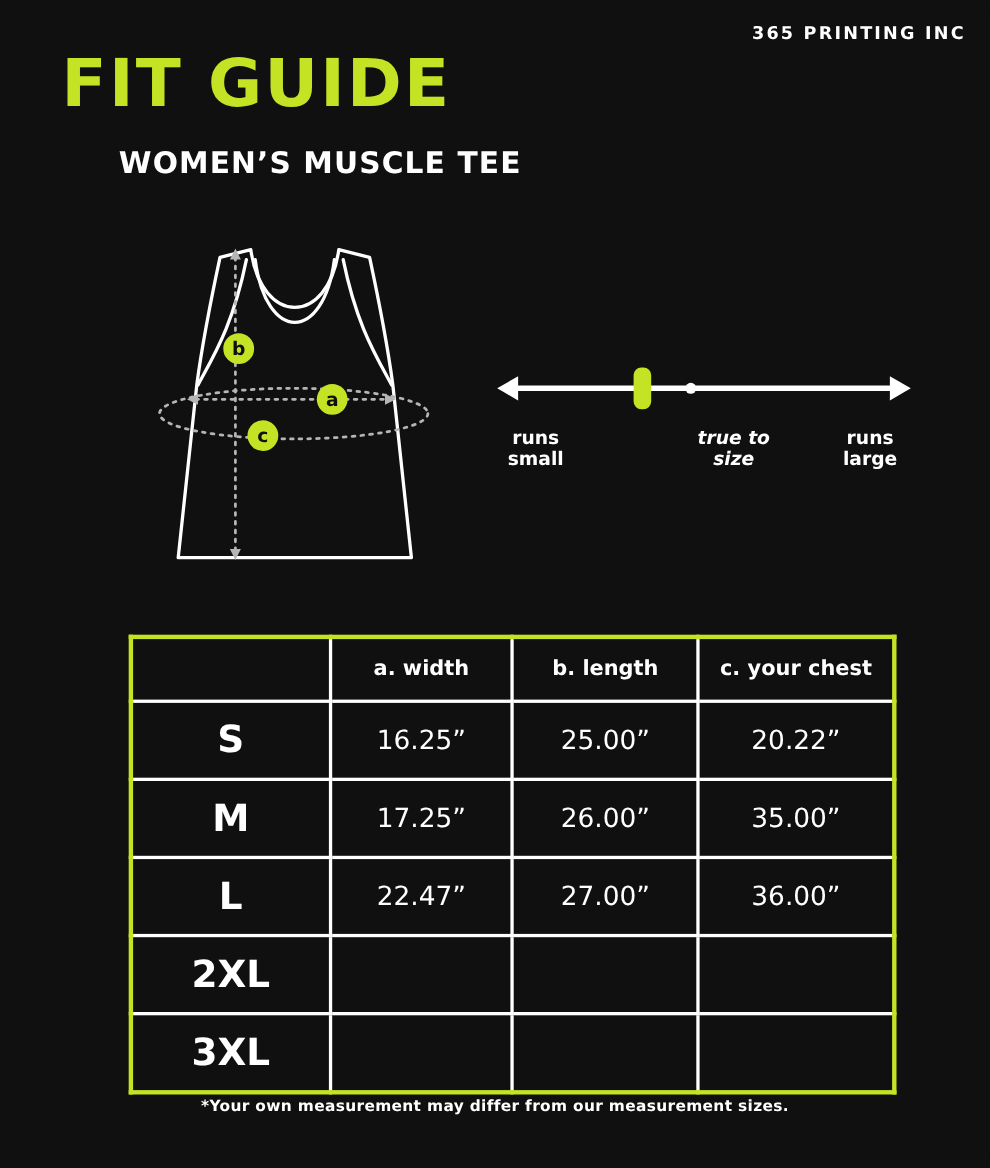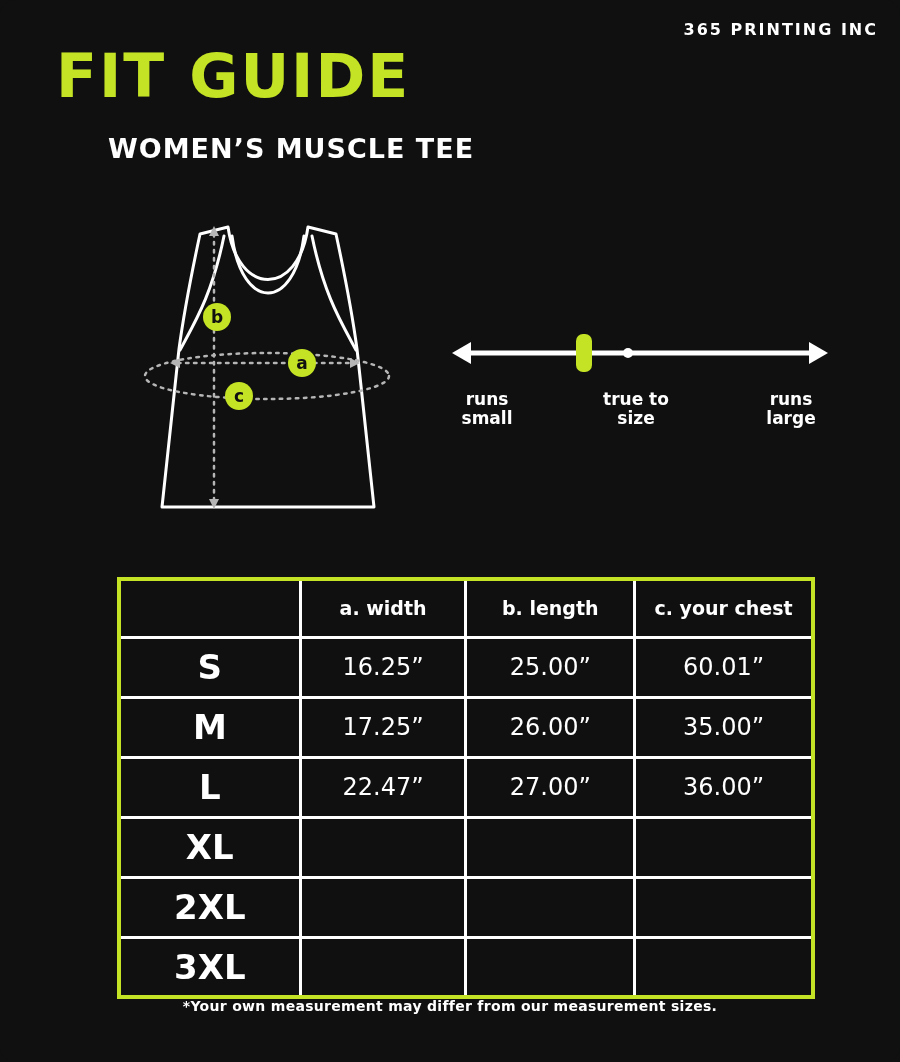--- a/index.html
+++ b/index.html
@@ -29,21 +29,21 @@
     font-size:27px;font-weight:bold;letter-spacing:1px;color:var(--fg);
   }
   .tee-svg{position:absolute;left:140px;top:200px;}
   .scale-svg{position:absolute;left:450px;top:330px;}
   .scale-label{
     position:absolute;top:390px;transform:translateX(-50%);
     font-size:17px;font-weight:bold;line-height:1.1;color:var(--fg);
     text-align:center;white-space:pre-line;
   }
   .scale-label.left{left:487px;}
-  .scale-label.center{left:636px;}
+  .scale-label.center{left:667px;font-style:italic;}
   .scale-label.right{left:791px;}
   .size-table{
     position:absolute;left:117px;top:577px;width:698px;height:418px;
     border-collapse:collapse;table-layout:fixed;
     border:4px solid var(--accent);
   }
   .size-table th,.size-table td{
     border:3px solid var(--fg);
     text-align:center;vertical-align:middle;color:var(--fg);
     padding:0;overflow:hidden;
@@ -135,39 +135,33 @@
           <th>a. width</th>
           <th>b. length</th>
           <th>c. your chest</th>
         </tr>
     </thead>
     <tbody id="size-table-body">
         <tr>
           <td class="size">S</td>
           <td>16.25”</td>
           <td>25.00”</td>
-          <td>60.01”</td>
+          <td>20.22”</td>
         </tr>
         <tr>
           <td class="size">M</td>
           <td>17.25”</td>
           <td>26.00”</td>
           <td>35.00”</td>
         </tr>
         <tr>
           <td class="size">L</td>
           <td>22.47”</td>
           <td>27.00”</td>
           <td>36.00”</td>
-        </tr>
-        <tr>
-          <td class="size">XL</td>
-          <td></td>
-          <td></td>
-          <td></td>
         </tr>
         <tr>
           <td class="size">2XL</td>
           <td></td>
           <td></td>
           <td></td>
         </tr>
         <tr>
           <td class="size">3XL</td>
           <td></td>

